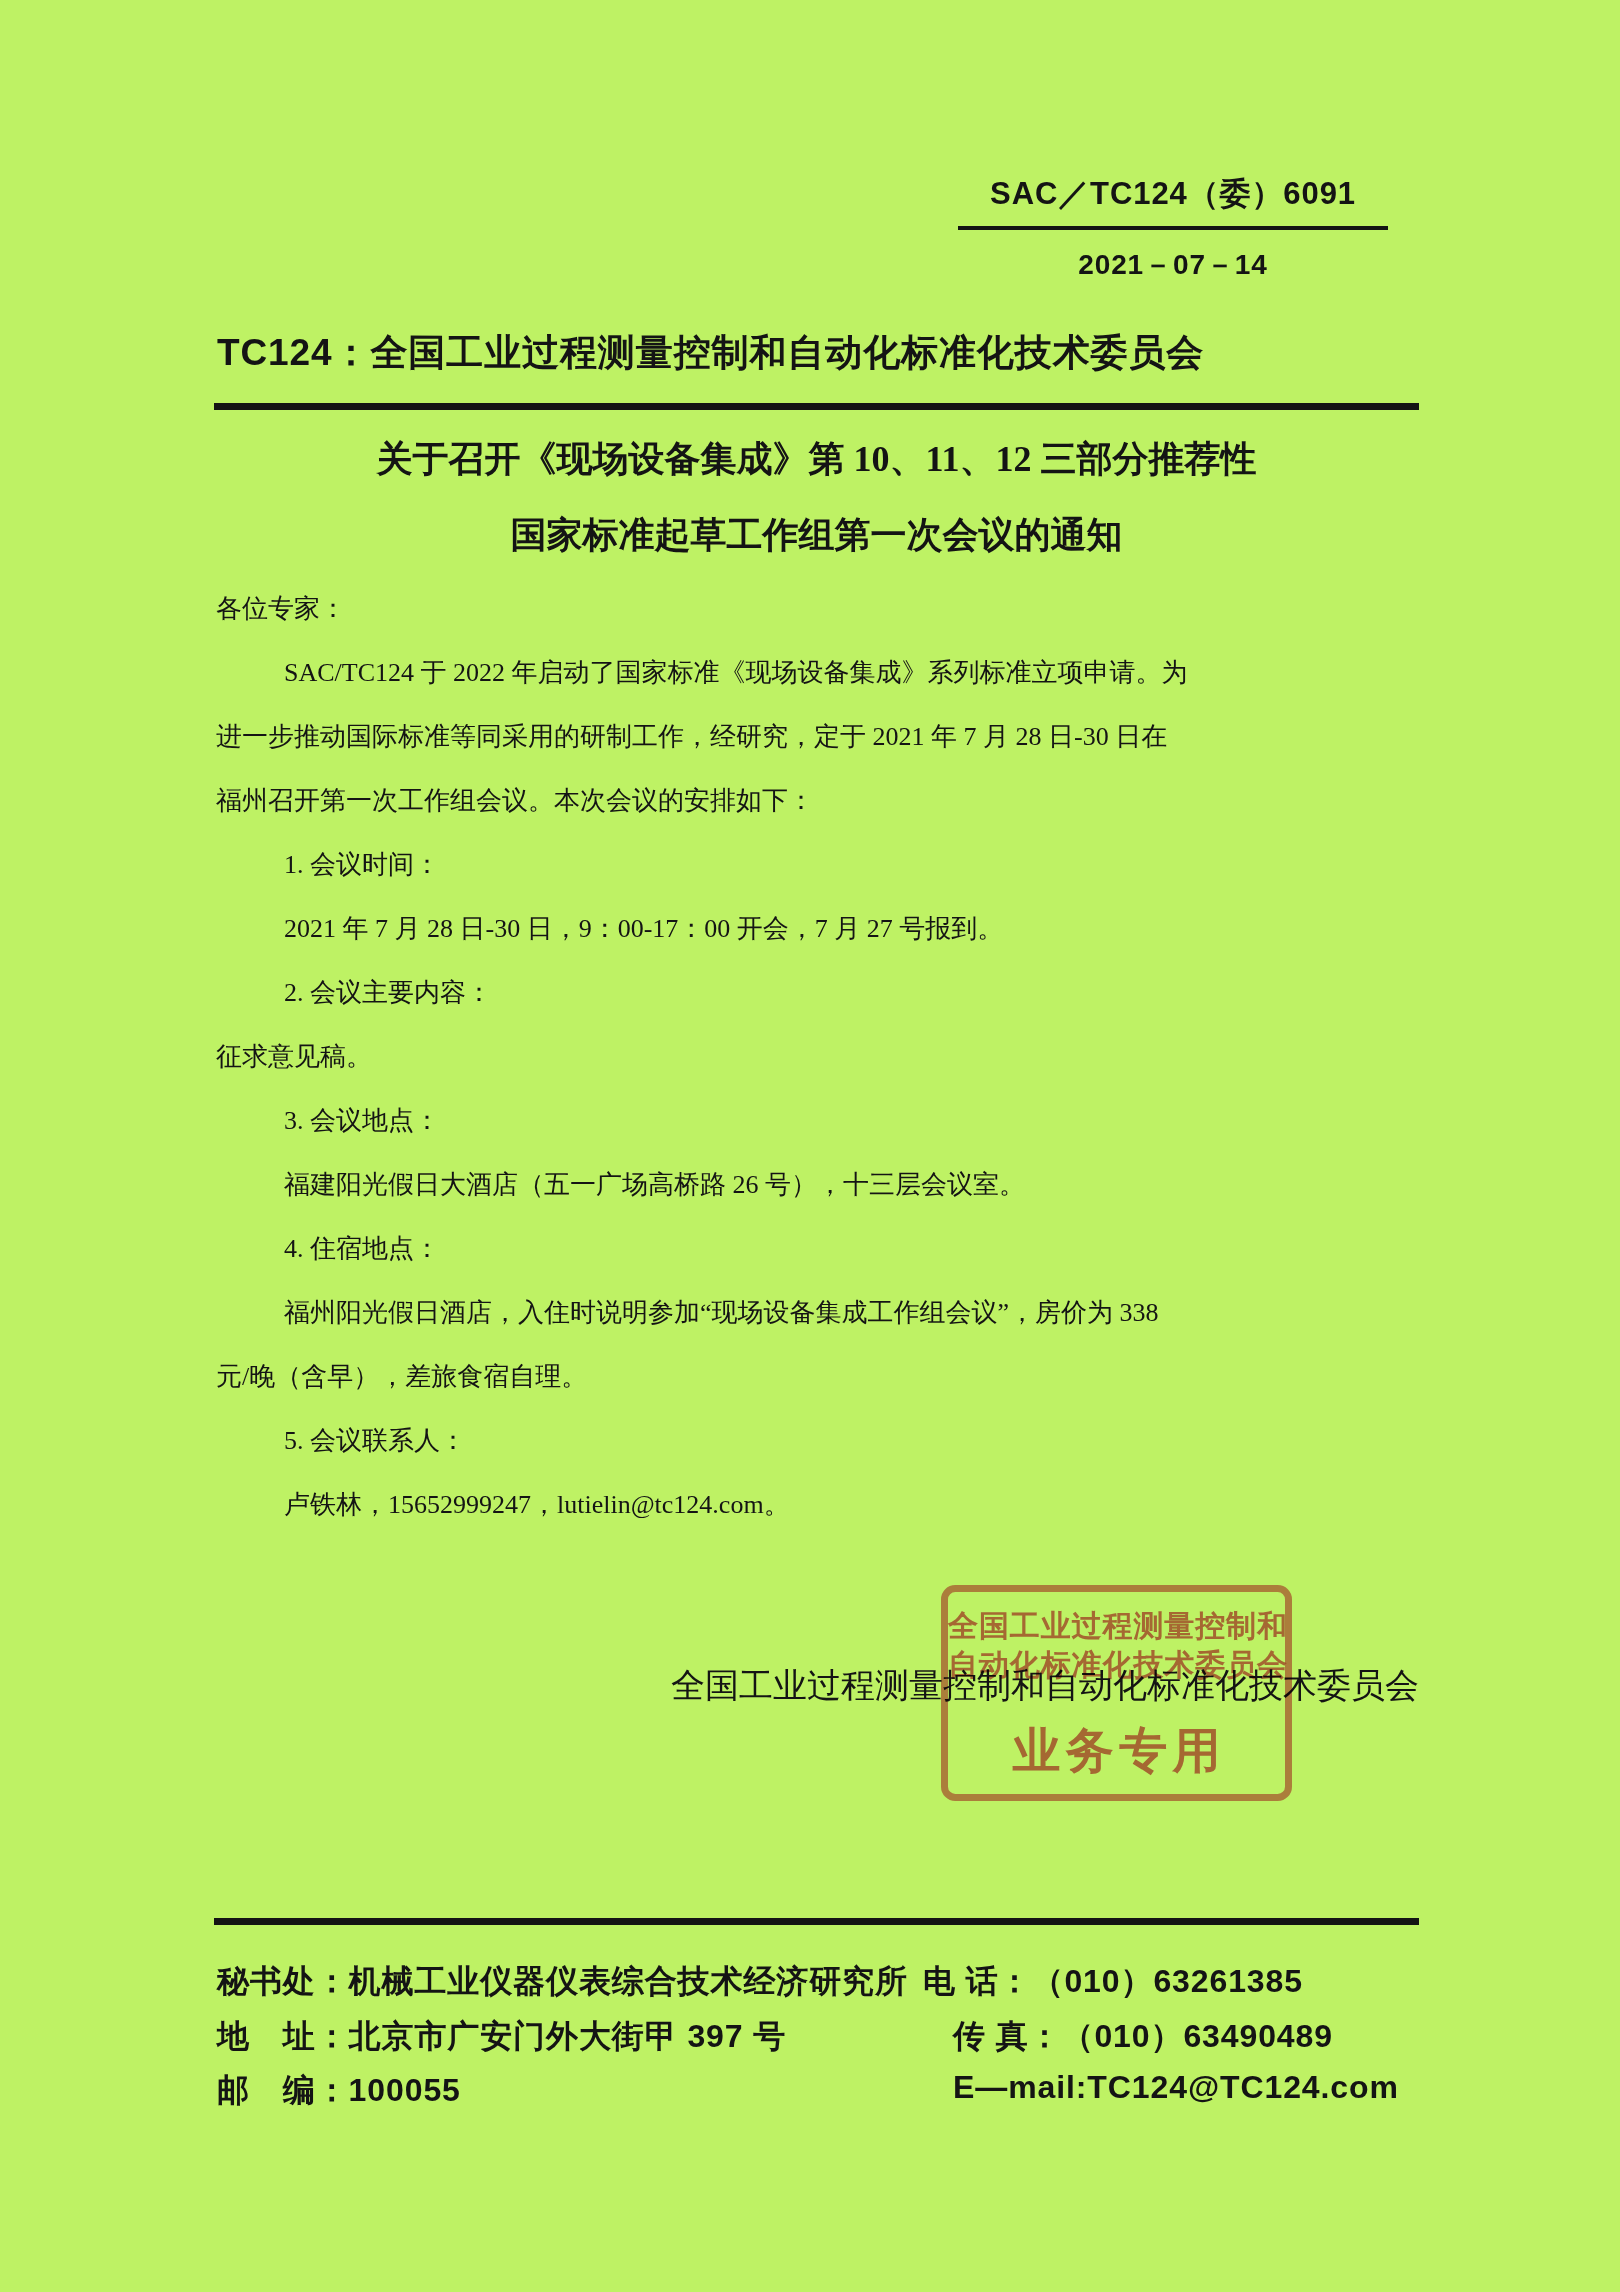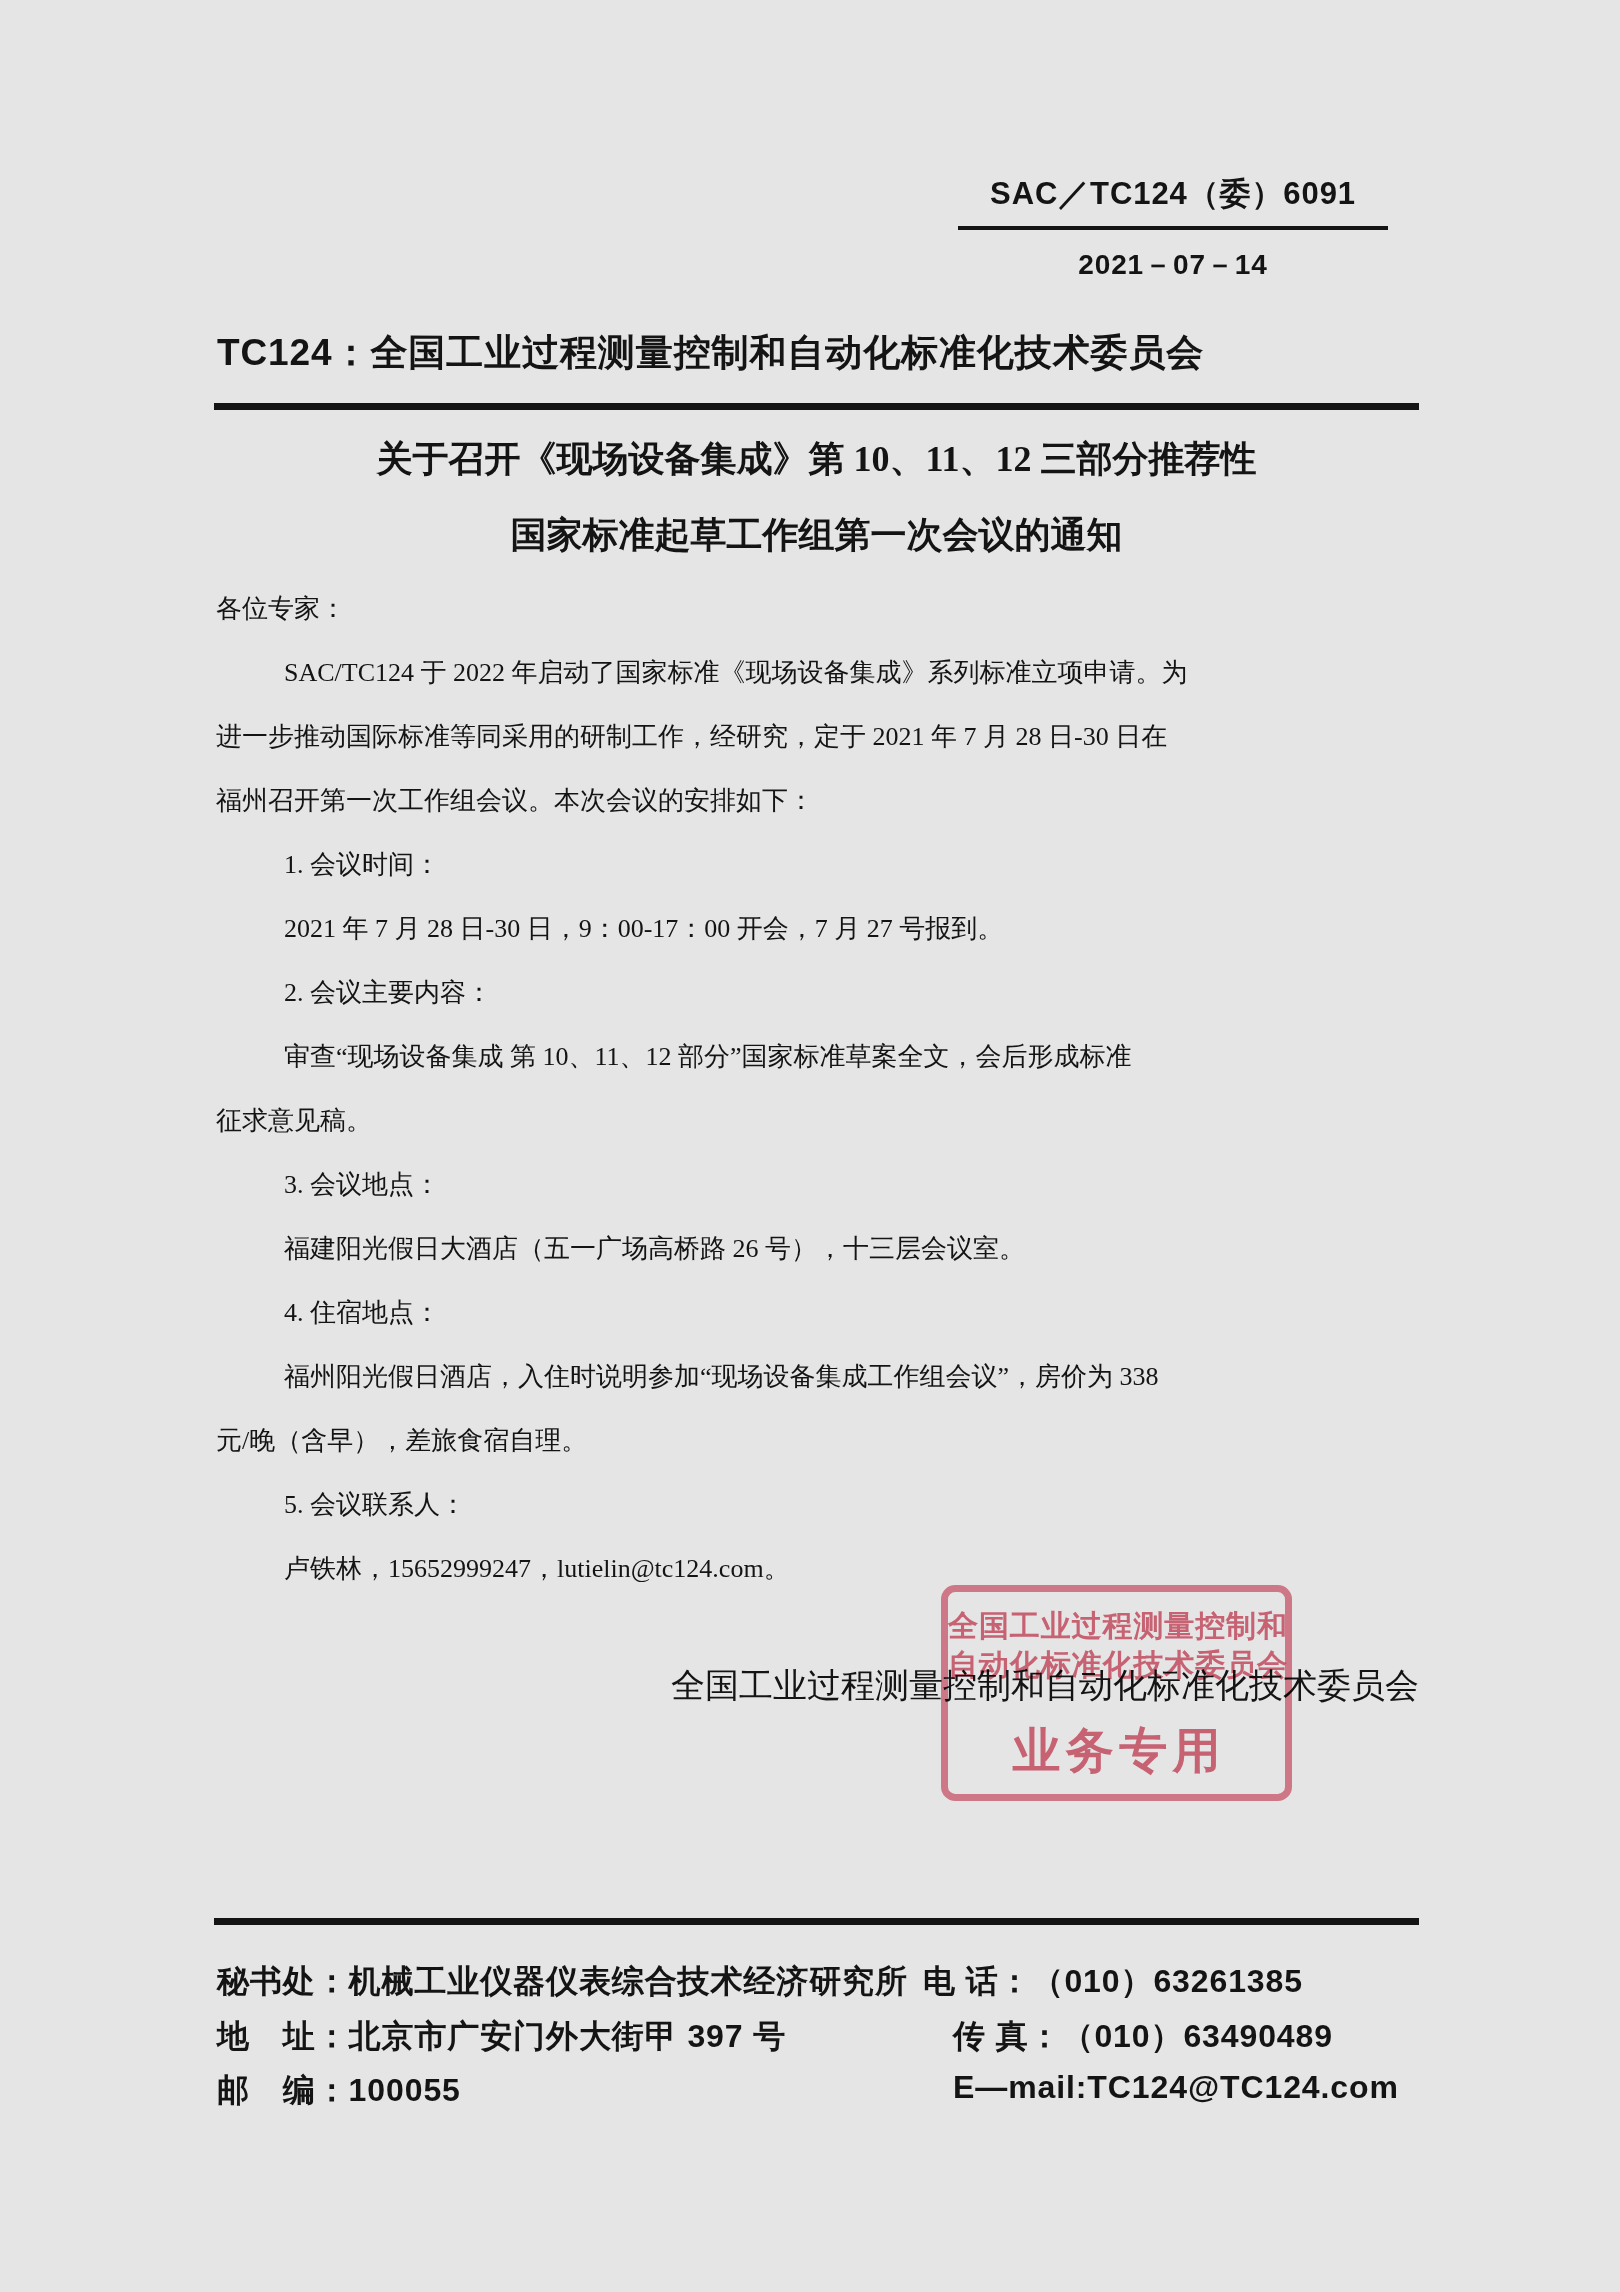--- a/index.html
+++ b/index.html
@@ -1,21 +1,21 @@
 <!DOCTYPE html>
 <html style="font-size:14.3px"><head>
 <meta charset="utf-8">
 <style>
   html, body { margin: 0; padding: 0; background: #9a9a9a; }
   .page {
     position: relative;
     width: 1621px;
     height: 2293px;
     margin: 0 auto;
-    background: #e5e5e5;
+    background: #bef264;
     overflow: hidden;
     color: #141414;
   }
   .sans  { font-family: "Liberation Sans", "DejaVu Sans", sans-serif; font-weight: 700; }
   .serif { font-family: "Liberation Serif", "DejaVu Serif", serif; }
 
   
   .header-block {
     position: absolute;
     left: 958px; top: 173px;
@@ -124,21 +124,20 @@
   </div>
 
   <div class="body-block">
     <div class="body-line">各位专家：</div>
     <div class="body-line ind">SAC/TC124 于 2022 年启动了国家标准《现场设备集成》系列标准立项申请。为</div>
     <div class="body-line">进一步推动国际标准等同采用的研制工作，经研究，定于 2021 年 7 月 28 日-30 日在</div>
     <div class="body-line">福州召开第一次工作组会议。本次会议的安排如下：</div>
     <div class="body-line ind">1. 会议时间：</div>
     <div class="body-line ind">2021 年 7 月 28 日-30 日，9：00-17：00 开会，7 月 27 号报到。</div>
     <div class="body-line ind">2. 会议主要内容：</div>
-    <div class="body-line ind">审查“现场设备集成 第 10、11、12 部分”国家标准草案全文，会后形成标准</div>
     <div class="body-line">征求意见稿。</div>
     <div class="body-line ind">3. 会议地点：</div>
     <div class="body-line ind">福建阳光假日大酒店（五一广场高桥路 26 号），十三层会议室。</div>
     <div class="body-line ind">4. 住宿地点：</div>
     <div class="body-line ind">福州阳光假日酒店，入住时说明参加“现场设备集成工作组会议”，房价为 338</div>
     <div class="body-line">元/晚（含早），差旅食宿自理。</div>
     <div class="body-line ind">5. 会议联系人：</div>
     <div class="body-line ind">卢铁林，15652999247，lutielin@tc124.com。</div>
   </div>
 

